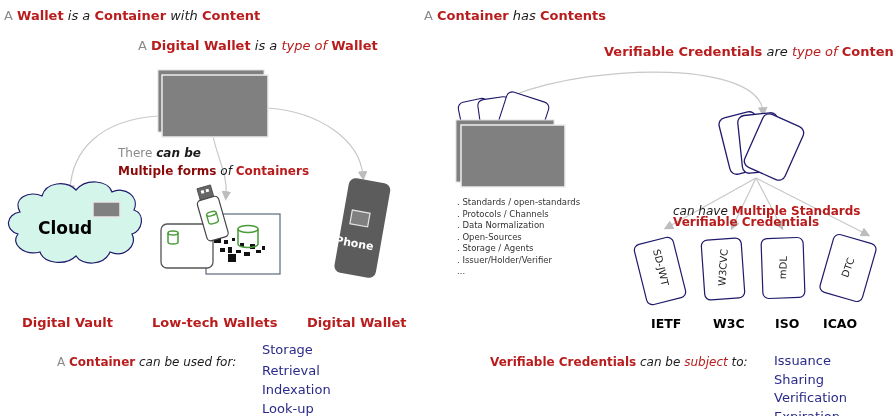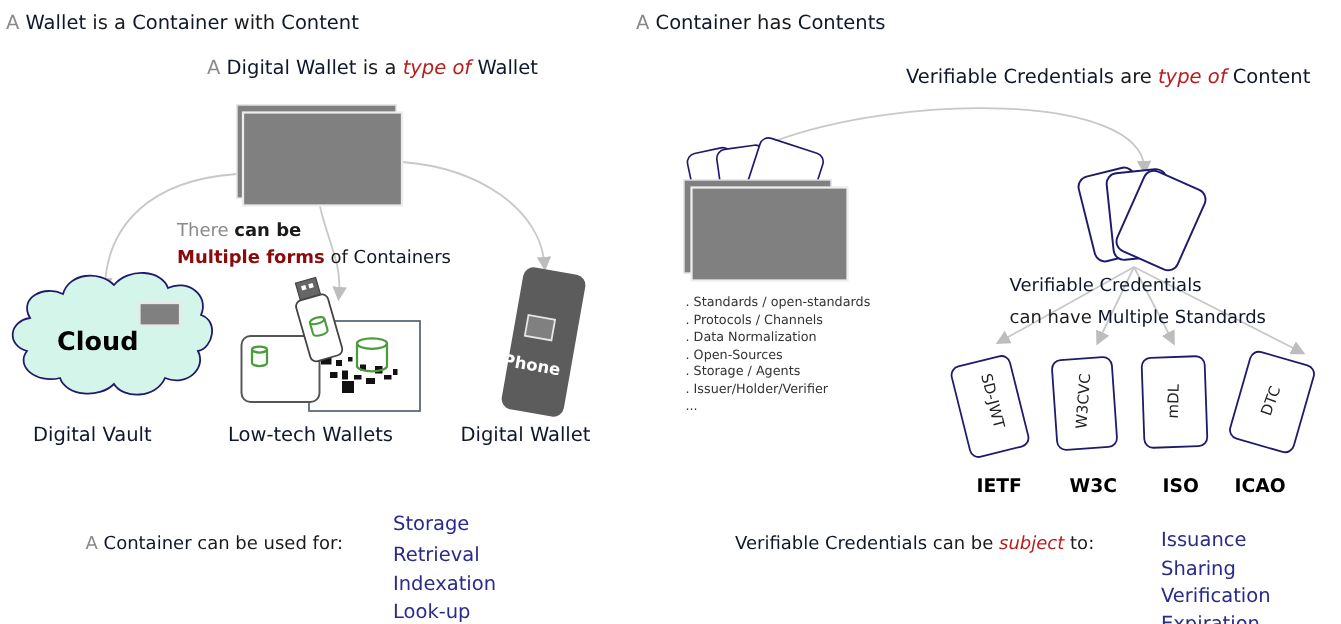--- a/index.html
+++ b/index.html
@@ -1,21 +1,21 @@
 <!DOCTYPE html>
 <html><head>
 <meta charset="utf-8">
 <style>
   html, body { margin:0; padding:0; background:#ffffff; }
   body { width:894px; height:416px; position:relative; overflow:hidden;
          font-family:"DejaVu Sans", sans-serif; }
   .abs { position:absolute; white-space:nowrap; }
   .gray { color:#8a8a8a; font-weight:normal; }
-  .blue { color:#0f172a; font-weight:normal; }
-  .dark { color:#1b1b1b; }
+  .blue { color:#b91c1c; font-weight:bold;margin-top:32px; }
+  .dark { color:#1b1b1b; font-style:italic; }
   .red { color:#b91c1c; font-weight:normal; font-style:italic; }
   .redb { color:#8b0a0a; font-weight:bold; }
   .t13 { font-size:13px; }
   .t12 { font-size:12px; }
   .list { color:#2a2a8a; font-size:13px; line-height:19px; }
   .small-list { color:#333; font-size:8.5px; line-height:11.5px; }
   svg { position:absolute; left:0; top:0; }
   .org { font-size:12.5px; color:#000000; font-weight:bold; position:absolute; }
 </style>
 </head>

